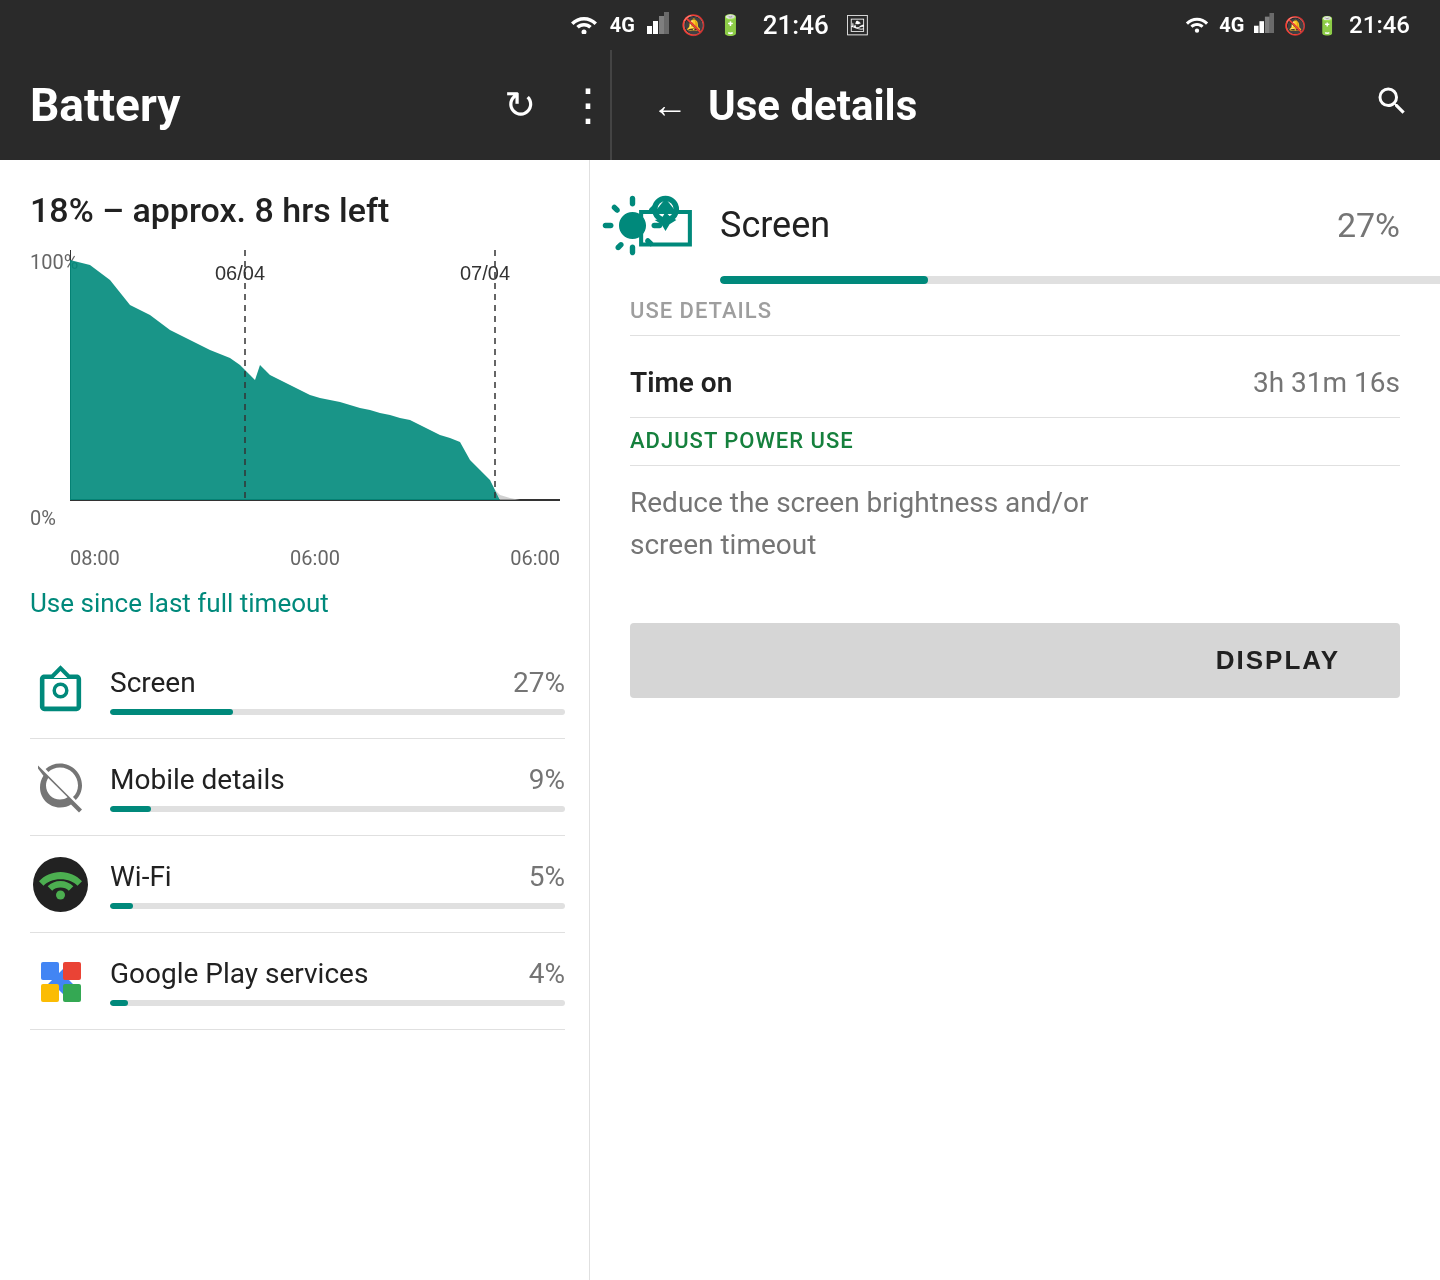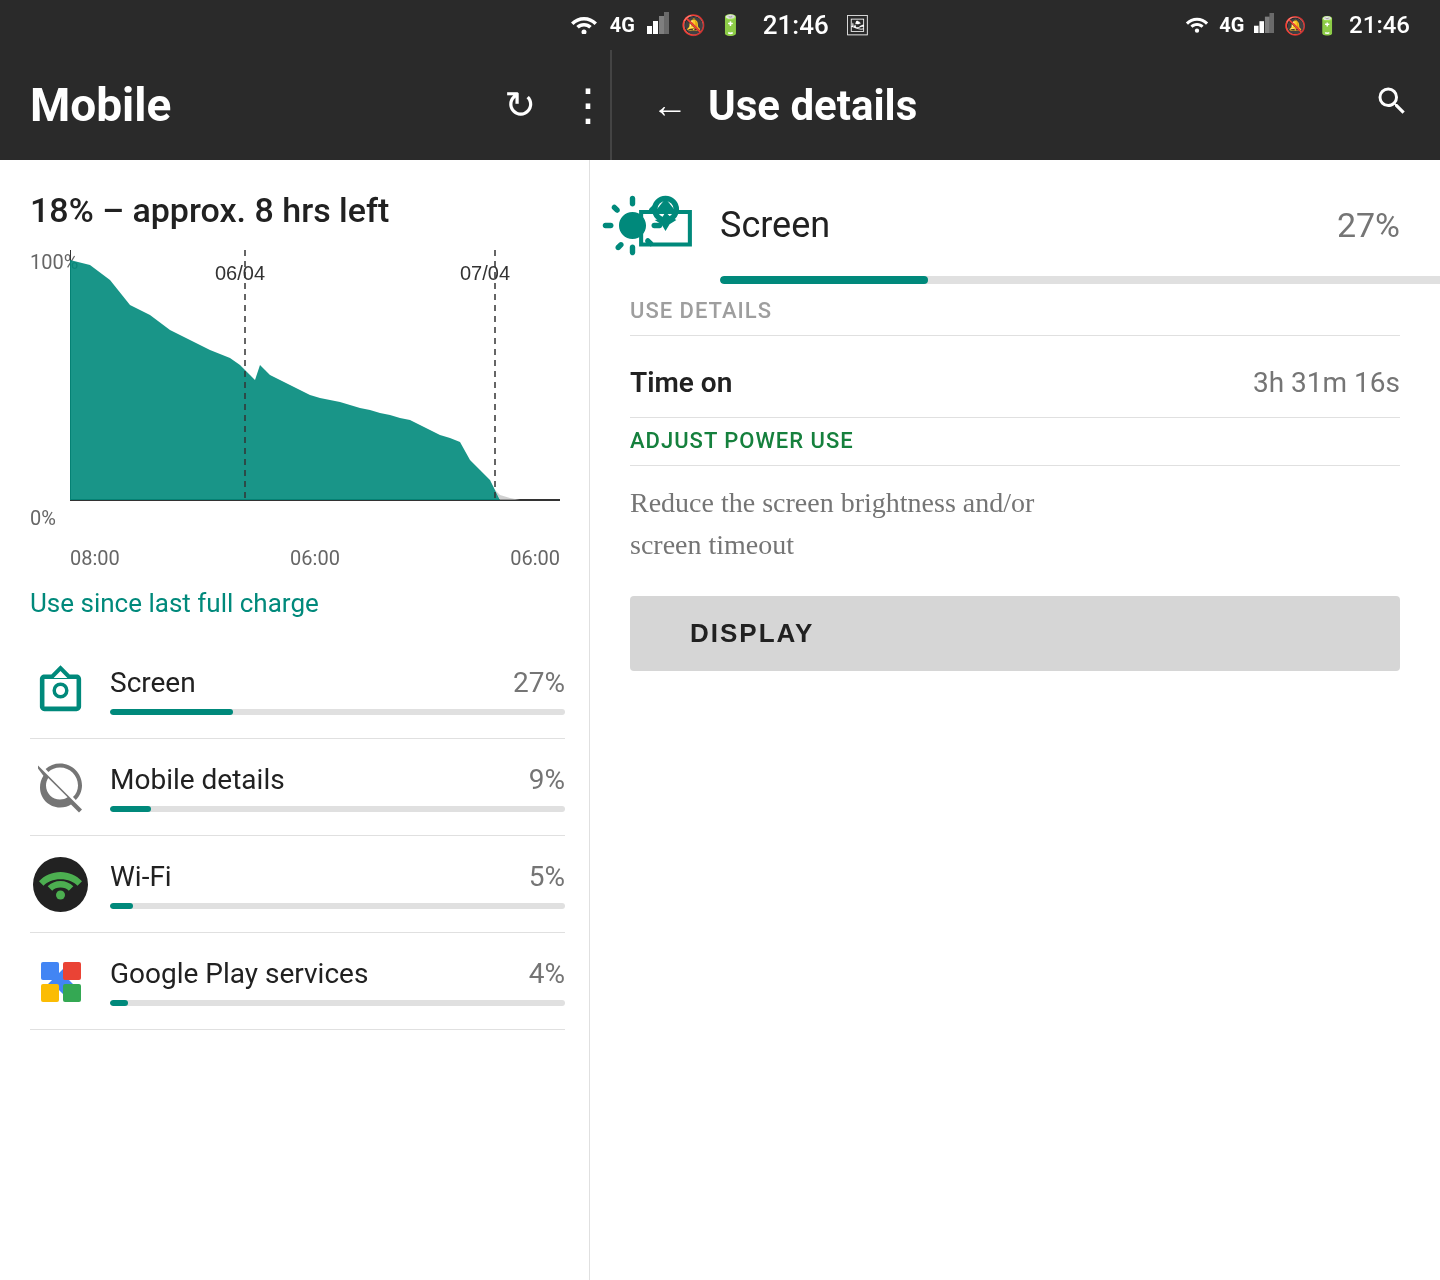--- a/index.html
+++ b/index.html
@@ -301,36 +301,36 @@
       margin-bottom: 16px;
       padding-bottom: 12px;
       border-bottom: 1px solid #e0e0e0;
     }
 
     .adjust-text {
       font-size: 28px;
       color: #757575;
       margin-bottom: 30px;
       line-height: 1.5;
-      font-family: Liberation Serif, serif;
     }
 
     .display-button {
       background: #d6d6d6;
       border: none;
       border-radius: 4px;
       padding: 22px 60px;
       font-size: 26px;
       font-weight: 600;
       letter-spacing: 2px;
       color: #212121;
       cursor: pointer;
       text-transform: uppercase;
       width: 100%;
-      text-align: left;
+      text-align: right;
+      margin-top: 27px;
     }
 
     
     .chart-area { width: 490px; height: 280px; }
   </style>
 </head>
 <body>
 
 <div class="status-bar">
   <div class="status-bar-center">
@@ -374,21 +374,21 @@
       </svg>
     </span>
     <span style="font-size:18px;">🔕</span>
     <span style="font-size:18px;">🔋</span>
     <span style="font-size:24px;font-weight:500;">21:46</span>
   </div>
 </div>
 
 <div class="app-bar">
   <div class="app-bar-left">
-    <span class="app-bar-title">Mobile</span>
+    <span class="app-bar-title">Battery</span>
     <div class="app-bar-icons">
       <span class="app-bar-icon" style="font-size:38px;">↻</span>
       <span class="app-bar-icon" style="font-size:44px;line-height:1;">⋮</span>
     </div>
   </div>
   <div class="app-bar-divider"></div>
   <div class="app-bar-right">
     <span class="back-icon">←</span>
     <span class="app-bar-right-title">Use details</span>
     <span class="app-bar-right-search">
@@ -422,21 +422,21 @@
         <text x="145" y="30" font-size="20" fill="#333" font-family="Arial">06/04</text>
         <text x="390" y="30" font-size="20" fill="#333" font-family="Arial">07/04</text>
       </svg>
       <div class="chart-x-labels">
         <span>08:00</span>
         <span>06:00</span>
         <span>06:00</span>
       </div>
     </div>
 
-    <div class="use-since-link">Use since last full charge</div>
+    <div class="use-since-link">Use since last full timeout</div>
 
     <div class="usage-list">
 
       <div class="usage-item">
         <div class="usage-icon">
           <svg width="55" height="55" viewBox="0 0 24 24" fill="#00897b">
             <path d="M12 1L8 5H5C3.9 5 3 5.9 3 7v12c0 1.1.9 2 2 2h14c1.1 0 2-.9 2-2V7c0-1.1-.9-2-2-2h-3l-4-4zm0 2.5l3 3H9l3-3zM5 7h14v12H5V7z"></path>
             <path d="M12 8.5a3.5 3.5 0 1 0 0 7 3.5 3.5 0 0 0 0-7zm0 1.5a2 2 0 1 1 0 4 2 2 0 0 1 0-4z"></path>
           </svg>
         </div>

